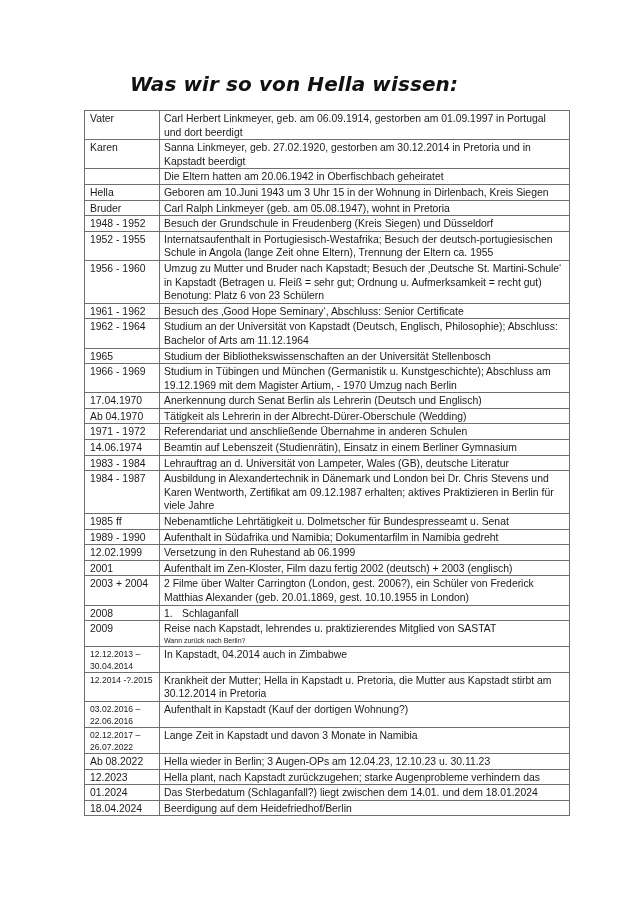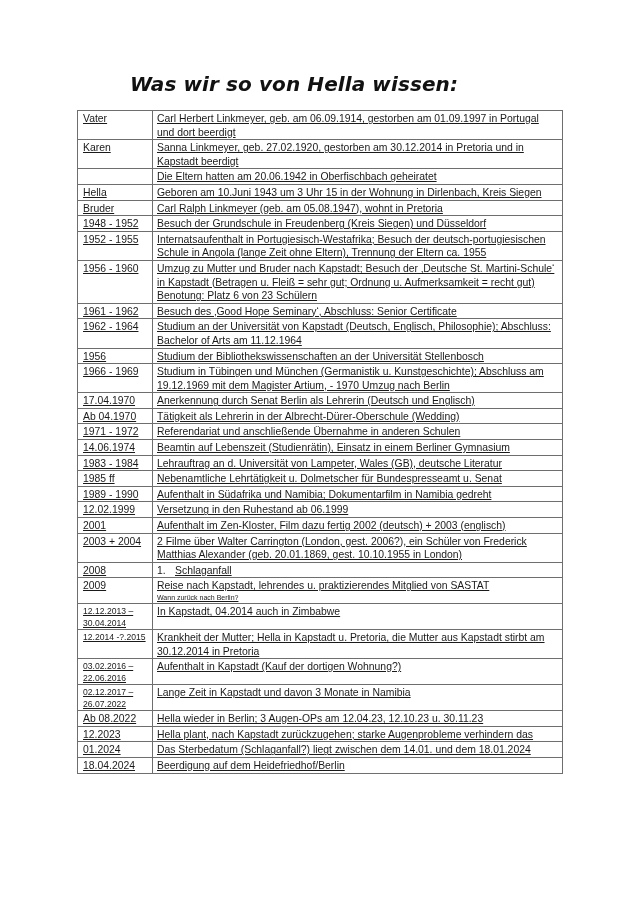--- a/index.html
+++ b/index.html
@@ -23,28 +23,27 @@
       text-align: center;
       font-family: "DejaVu Sans", "Liberation Sans", sans-serif;
       font-style: italic;
       font-weight: bold;
       font-size: 20px;
       letter-spacing: 0.1px;
       color: #111111;
     }
     table.timeline {
       position: absolute;
-      left: 77px;
+      left: 84px;
       top: 110px;
       width: 486px;
       border-collapse: collapse;
       table-layout: fixed;
       font-size: 10.4px;
       line-height: 13.6px;
-      text-decoration: underline;
     }
     table.timeline td {
       border: 1px solid #6e6e6e;
       padding: 1px 4px 0 4px;
       vertical-align: top;
       word-wrap: break-word;
     }
     table.timeline td.date {
       width: 65px;
       padding-left: 5px;
@@ -109,21 +108,21 @@
       </tr>
       <tr>
         <td class="date">1961 - 1962</td>
         <td><span>Besuch des ‚Good Hope Seminary‘, Abschluss:  Senior Certificate</span></td>
       </tr>
       <tr>
         <td class="date">1962 - 1964</td>
         <td><span>Studium an der Universität von Kapstadt (Deutsch, Englisch, Philosophie); Abschluss: Bachelor of Arts am 11.12.1964</span></td>
       </tr>
       <tr>
-        <td class="date">1956</td>
+        <td class="date">1965</td>
         <td><span>Studium der Bibliothekswissenschaften an der Universität Stellenbosch</span></td>
       </tr>
       <tr>
         <td class="date">1966 - 1969</td>
         <td><span>Studium in Tübingen und München (Germanistik u. Kunstgeschichte); Abschluss am 19.12.1969 mit dem Magister Artium,  - 1970 Umzug nach Berlin</span></td>
       </tr>
       <tr>
         <td class="date">17.04.1970</td>
         <td><span>Anerkennung durch Senat Berlin als Lehrerin (Deutsch und Englisch)</span></td>
       </tr>
@@ -135,20 +134,24 @@
         <td class="date">1971 - 1972</td>
         <td><span>Referendariat und anschließende Übernahme in anderen Schulen</span></td>
       </tr>
       <tr>
         <td class="date">14.06.1974</td>
         <td><span>Beamtin auf Lebenszeit  (Studienrätin), Einsatz in einem Berliner Gymnasium</span></td>
       </tr>
       <tr>
         <td class="date">1983 - 1984</td>
         <td><span>Lehrauftrag an d. Universität von Lampeter, Wales (GB), deutsche Literatur</span></td>
+      </tr>
+      <tr>
+        <td class="date">1984 - 1987</td>
+        <td><span>Ausbildung in Alexandertechnik in Dänemark und London bei Dr. Chris Stevens und Karen Wentworth, Zertifikat am 09.12.1987 erhalten; aktives Praktizieren in Berlin für viele Jahre</span></td>
       </tr>
       <tr>
         <td class="date">1985 ff</td>
         <td><span>Nebenamtliche Lehrtätigkeit u. Dolmetscher für Bundespresseamt u. Senat</span></td>
       </tr>
       <tr>
         <td class="date">1989 - 1990</td>
         <td><span>Aufenthalt in Südafrika und Namibia; Dokumentarfilm in Namibia gedreht</span></td>
       </tr>
       <tr>

